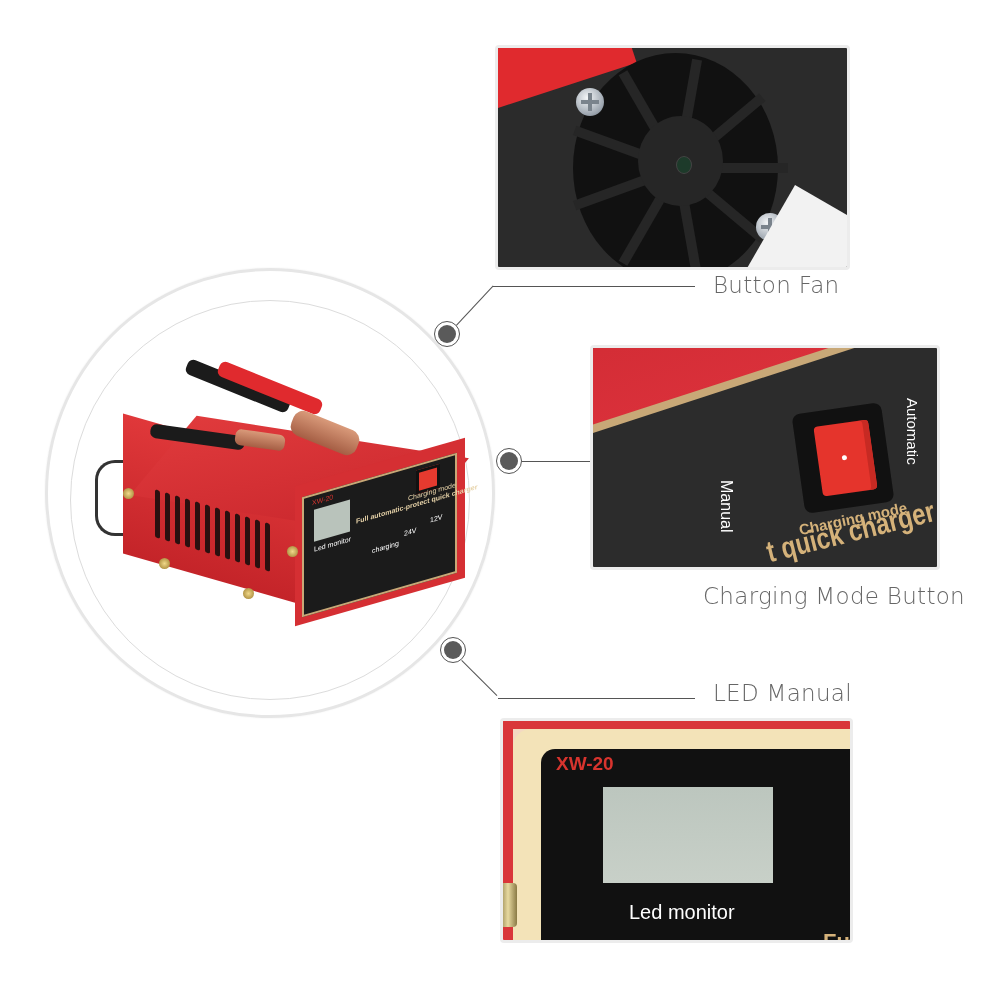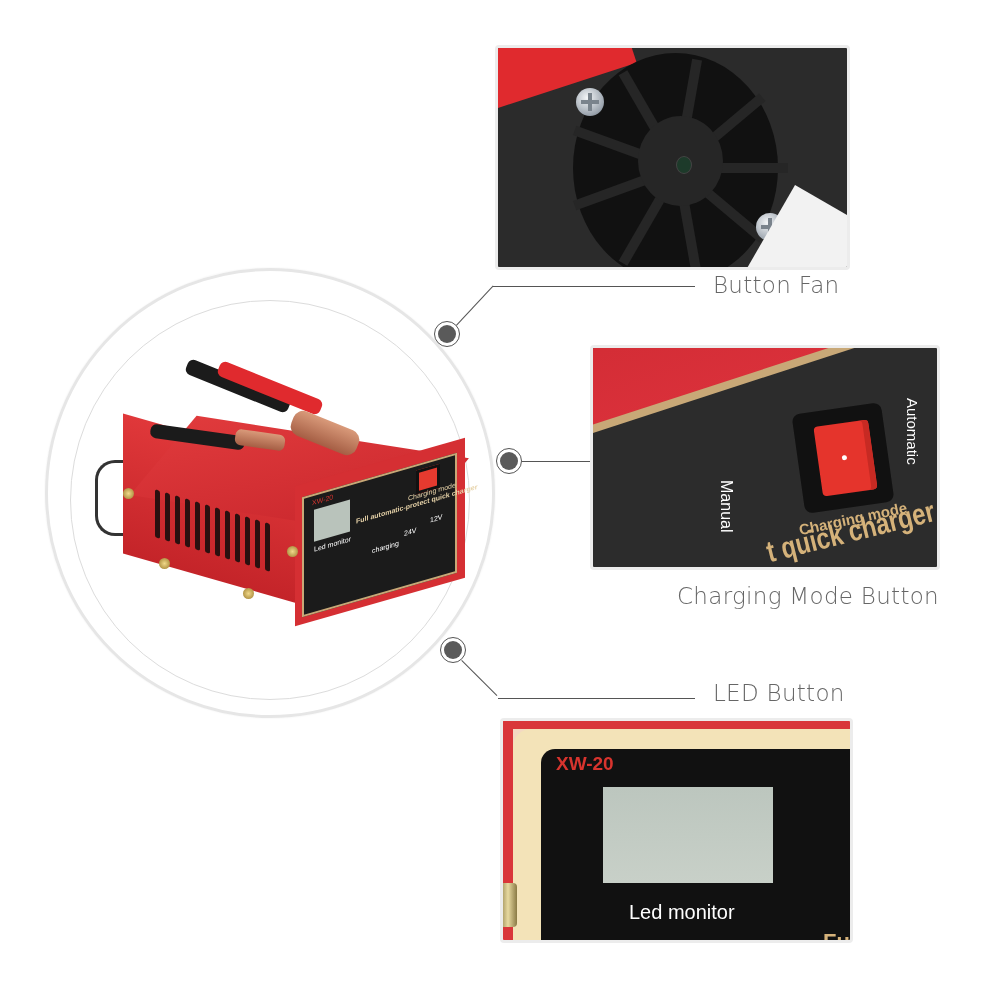--- a/index.html
+++ b/index.html
@@ -144,37 +144,37 @@
   <div class="spoke" style="transform:rotate(320deg);"></div>
   <div class="fan-hub"></div>
   <div class="fan-center"></div>
   <div class="screw" style="left:78px;top:40px;"></div>
   <div class="screw" style="left:258px;top:165px;"></div>
   <div class="fan-white"></div>
 </div>
 
 <div class="dot" style="left:496px;top:448px;"></div>
 <div class="line" style="left:522px;top:461px;width:70px;"></div>
-<div class="label" style="left:677px;top:583px;">Charging Mode Button</div>
+<div class="label" style="left:703px;top:583px;">Charging Mode Button</div>
 
 <div class="panel mode-panel">
   <div class="mode-red"></div>
   <div class="mode-gold"></div>
   <div class="rocker-base"></div>
   <div class="rocker"></div>
   <span class="mode-txt-manual">Manual</span>
   <span class="mode-txt-auto">Automatic</span>
   <span class="mode-txt-cm">Charging mode</span>
   <span class="mode-txt-qc">t quick charger</span>
 </div>
 
 <div class="dot" style="left:440px;top:637px;"></div>
 <div class="line" style="left:462px;top:660px;width:50px;transform:rotate(45deg);"></div>
 <div class="line" style="left:498px;top:698px;width:197px;"></div>
-<div class="label" style="left:713px;top:680px;">LED Button</div>
+<div class="label" style="left:713px;top:680px;">LED Manual</div>
 
 <div class="panel led-panel">
   <div class="led-redtop"></div>
   <div class="led-redleft"></div>
   <div class="led-cream"></div>
   <div class="led-black"></div>
   <span class="led-model">XW-20</span>
   <div class="led-screen"></div>
   <span class="led-caption">Led monitor</span>
   <div class="led-screw"></div>

